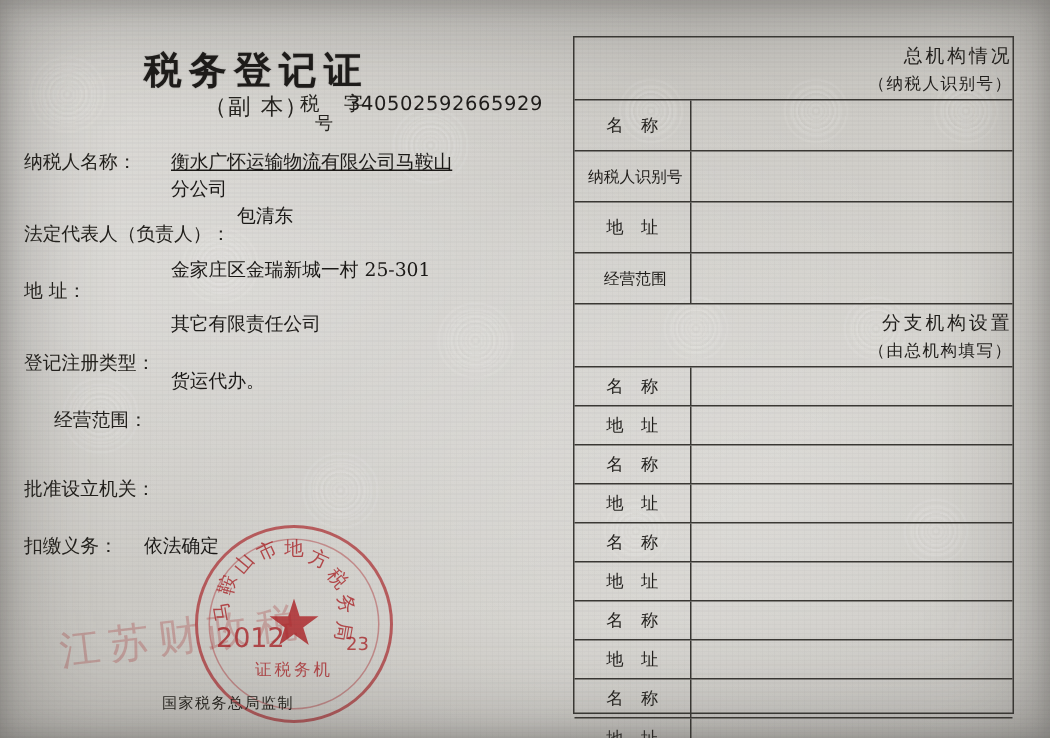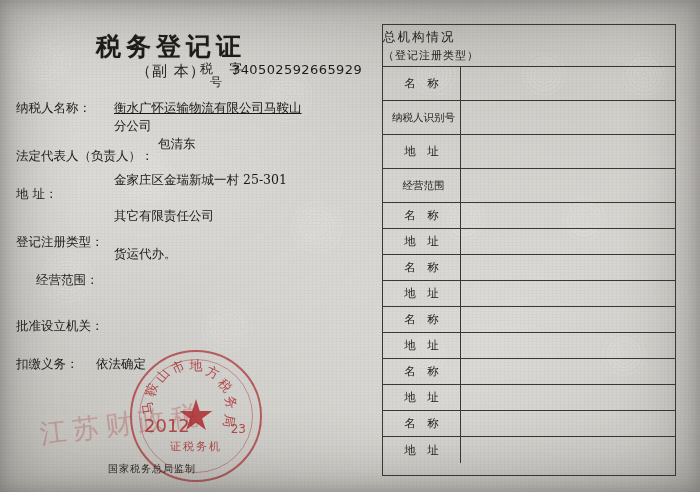--- a/index.html
+++ b/index.html
@@ -139,21 +139,21 @@
     position:absolute;left:382px;top:24px;width:292px;height:450px;
     border:1.6px solid #3a3834;
   }
   .band{
     position:relative;box-sizing:border-box;
     border-bottom:1.3px solid #3a3834;
     font-family:"DejaVu Serif","Liberation Serif",serif;
     color:#201e1b;
   }
   .band.hdr{
-    height:42px;display:flex;flex-direction:column;align-items:flex-start;justify-content:center;
+    height:42px;display:flex;flex-direction:column;align-items:flex-end;justify-content:center;
     font-size:12.5px;letter-spacing:2px;
   }
   .band.hdr .sub{font-size:11px;letter-spacing:1px;margin-top:2px;}
   .row{
     position:relative;box-sizing:border-box;height:26px;
     border-bottom:1.3px solid #3a3834;display:flex;align-items:center;
   }
   .row:last-child{border-bottom:none;}
   .rlabel{
     box-sizing:border-box;width:78px;height:100%;
@@ -232,40 +232,44 @@
       <div class="idn">23</div>
     </div>
 
     <div id="footer">国家税务总局监制</div>
   </div>
 
   <div id="right">
 
     <div class="band hdr">
       <div>总机构情况</div>
-      <div class="sub">（登记注册类型）</div>
+      <div class="sub">（纳税人识别号）</div>
     </div>
 
     <div class="row tall">
       <div class="rlabel">名    称</div>
       <div class="rvalue"></div>
     </div>
     <div class="row tall">
       <div class="rlabel tight">纳税人识别号</div>
       <div class="rvalue"></div>
     </div>
     <div class="row tall">
       <div class="rlabel">地    址</div>
       <div class="rvalue"></div>
     </div>
     <div class="row tall">
       <div class="rlabel tight">经营范围</div>
       <div class="rvalue"></div>
     </div>
 
+    <div class="band hdr">
+      <div>分支机构设置</div>
+      <div class="sub">（由总机构填写）</div>
+    </div>
 
     <div class="row">
       <div class="rlabel">名    称</div>
       <div class="rvalue"></div>
     </div>
     <div class="row">
       <div class="rlabel">地    址</div>
       <div class="rvalue"></div>
     </div>
     <div class="row">

